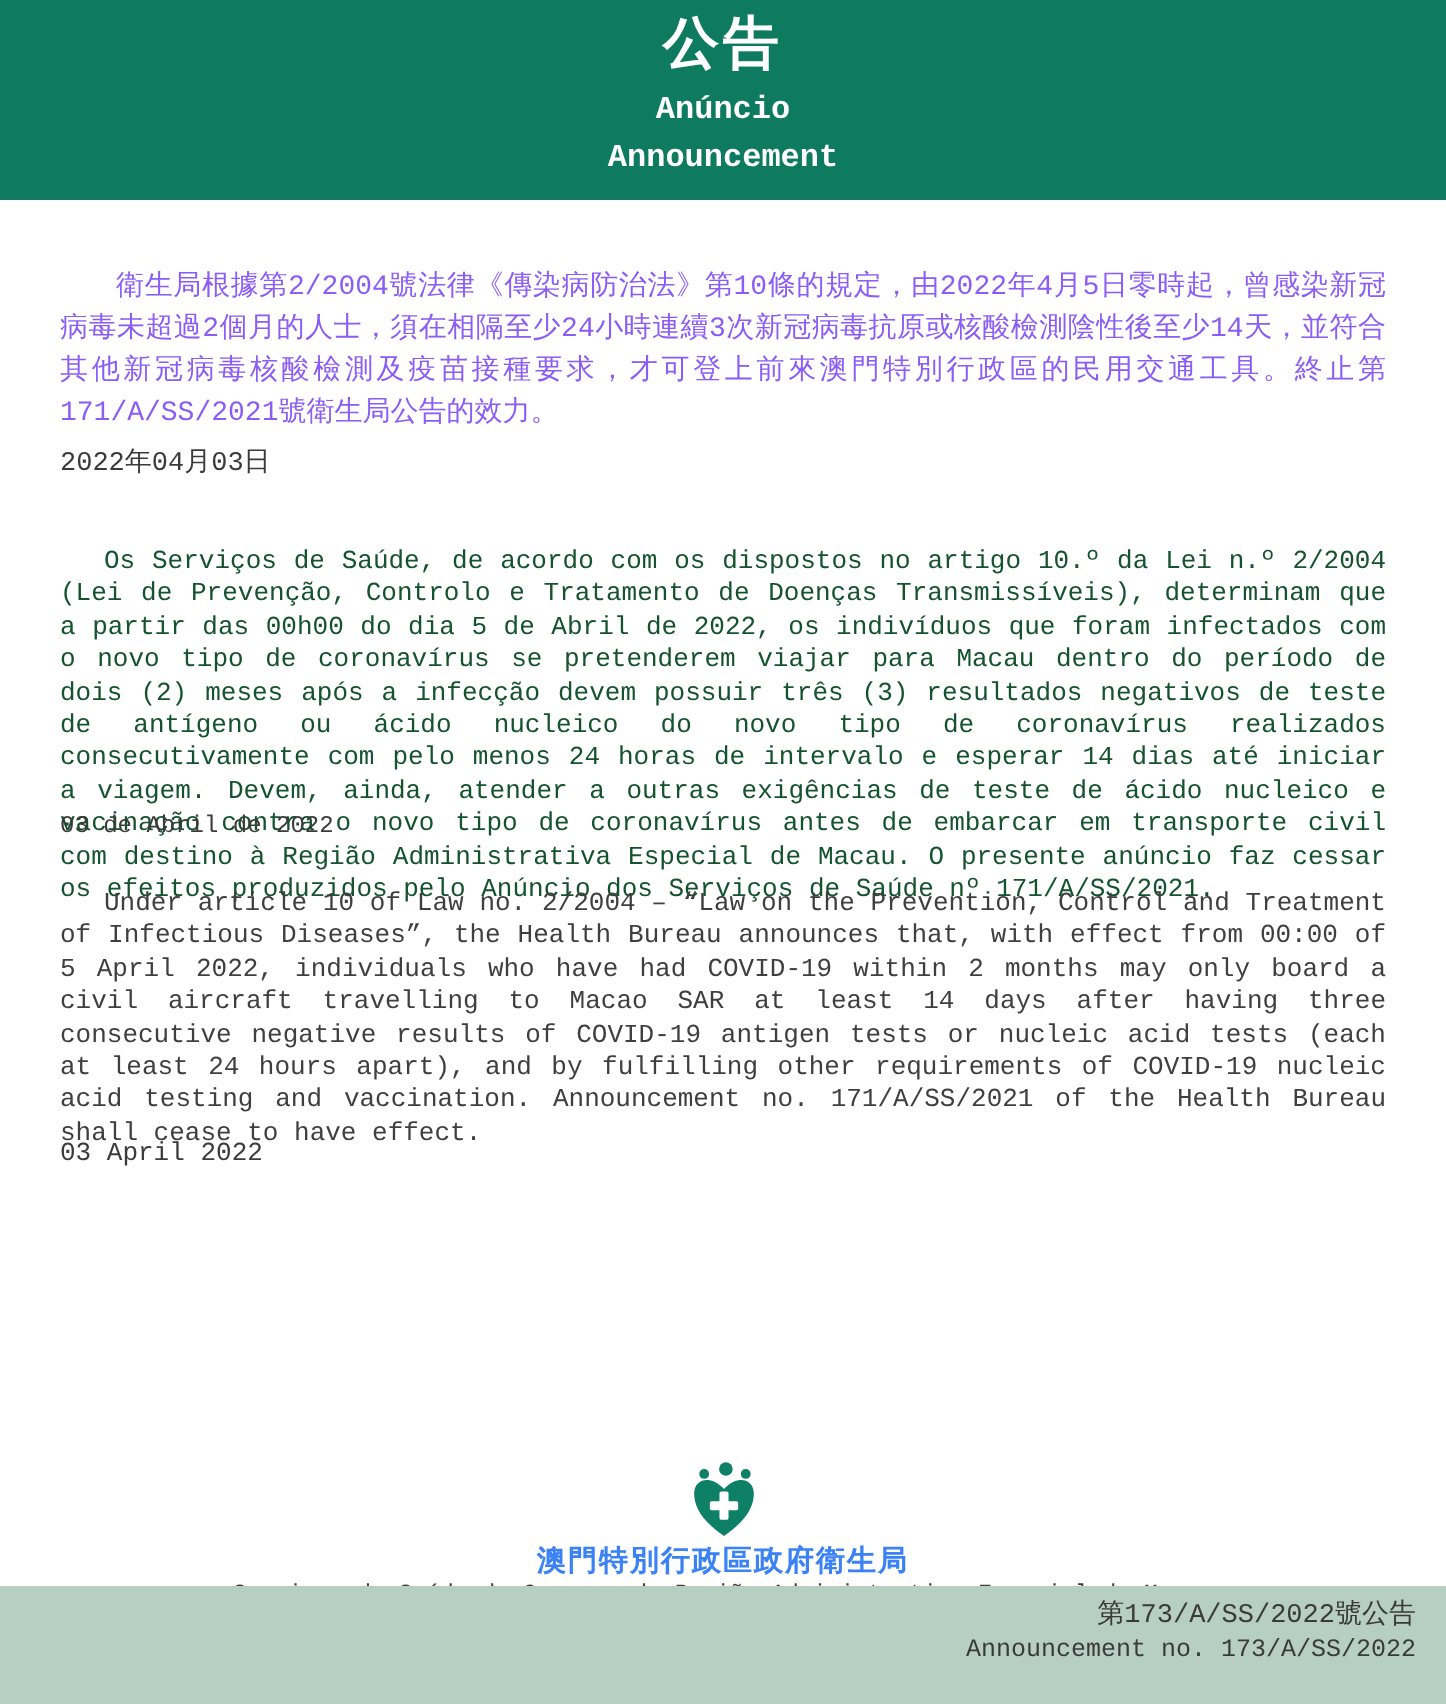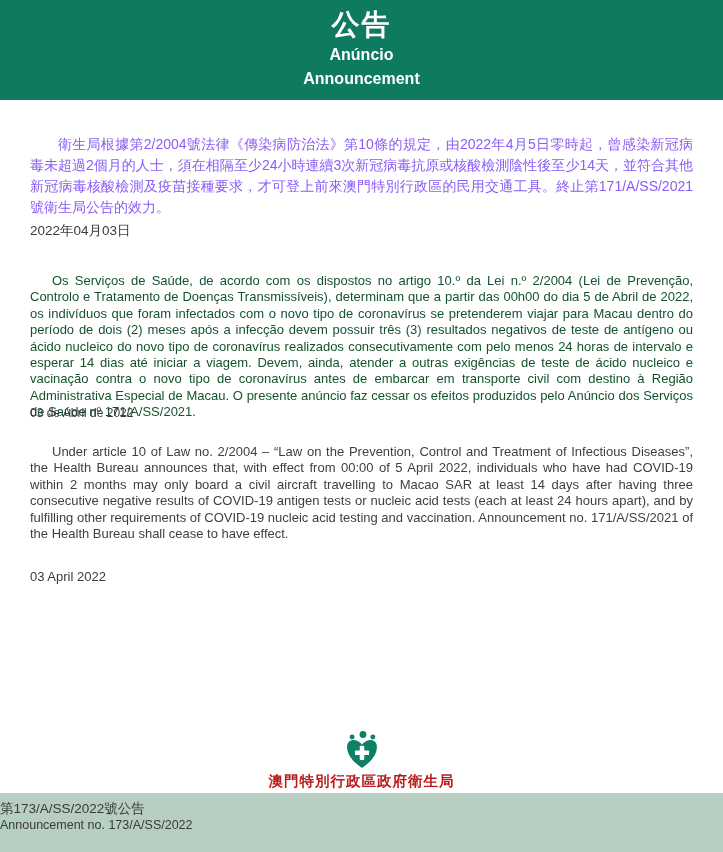--- a/index.html
+++ b/index.html
@@ -6,21 +6,21 @@
     margin: 0;
     padding: 0;
     background: #ffffff;
   }
   .page {
     position: relative;
     width: 723px;
     height: 852px;
     background: #ffffff;
     overflow: hidden;
-    font-family: Liberation Sans, sans-serif;
+    font-family: Liberation Mono, monospace;
     color: #3b3b3b;
   }
 
   
   .header {
     position: absolute;
     top: 0; left: 0;
     width: 100%;
     height: 100px;
     background: #0e7a5f;
@@ -92,39 +92,40 @@
   }
   .logo-icon {
     display: inline-block;
     width: 34px;
     height: 38px;
   }
   .org-zh {
     font-size: 14.5px;
     font-weight: bold;
     line-height: 17px;
-    color: #b91c1c;
+    color: #3b82f6;
     letter-spacing: 1px;
   }
   .org-pt {
     font-size: 11.5px;
     line-height: 14px;
     color: #3f3f3f;
   }
 
   
   .footer-bar {
     position: absolute;
     top: 793px;
     left: 0;
     width: 100%;
     height: 59px;
     background: #b7cec2;
     box-sizing: border-box;
     padding: 7px 15px 0 0;
+    text-align: right;
     color: #3a3a3a;
   }
   .footer-bar .ref-zh {
     font-size: 13.5px;
     line-height: 18px;
   }
   .footer-bar .ref-pt,
   .footer-bar .ref-en {
     font-size: 12.5px;
     line-height: 15px;

